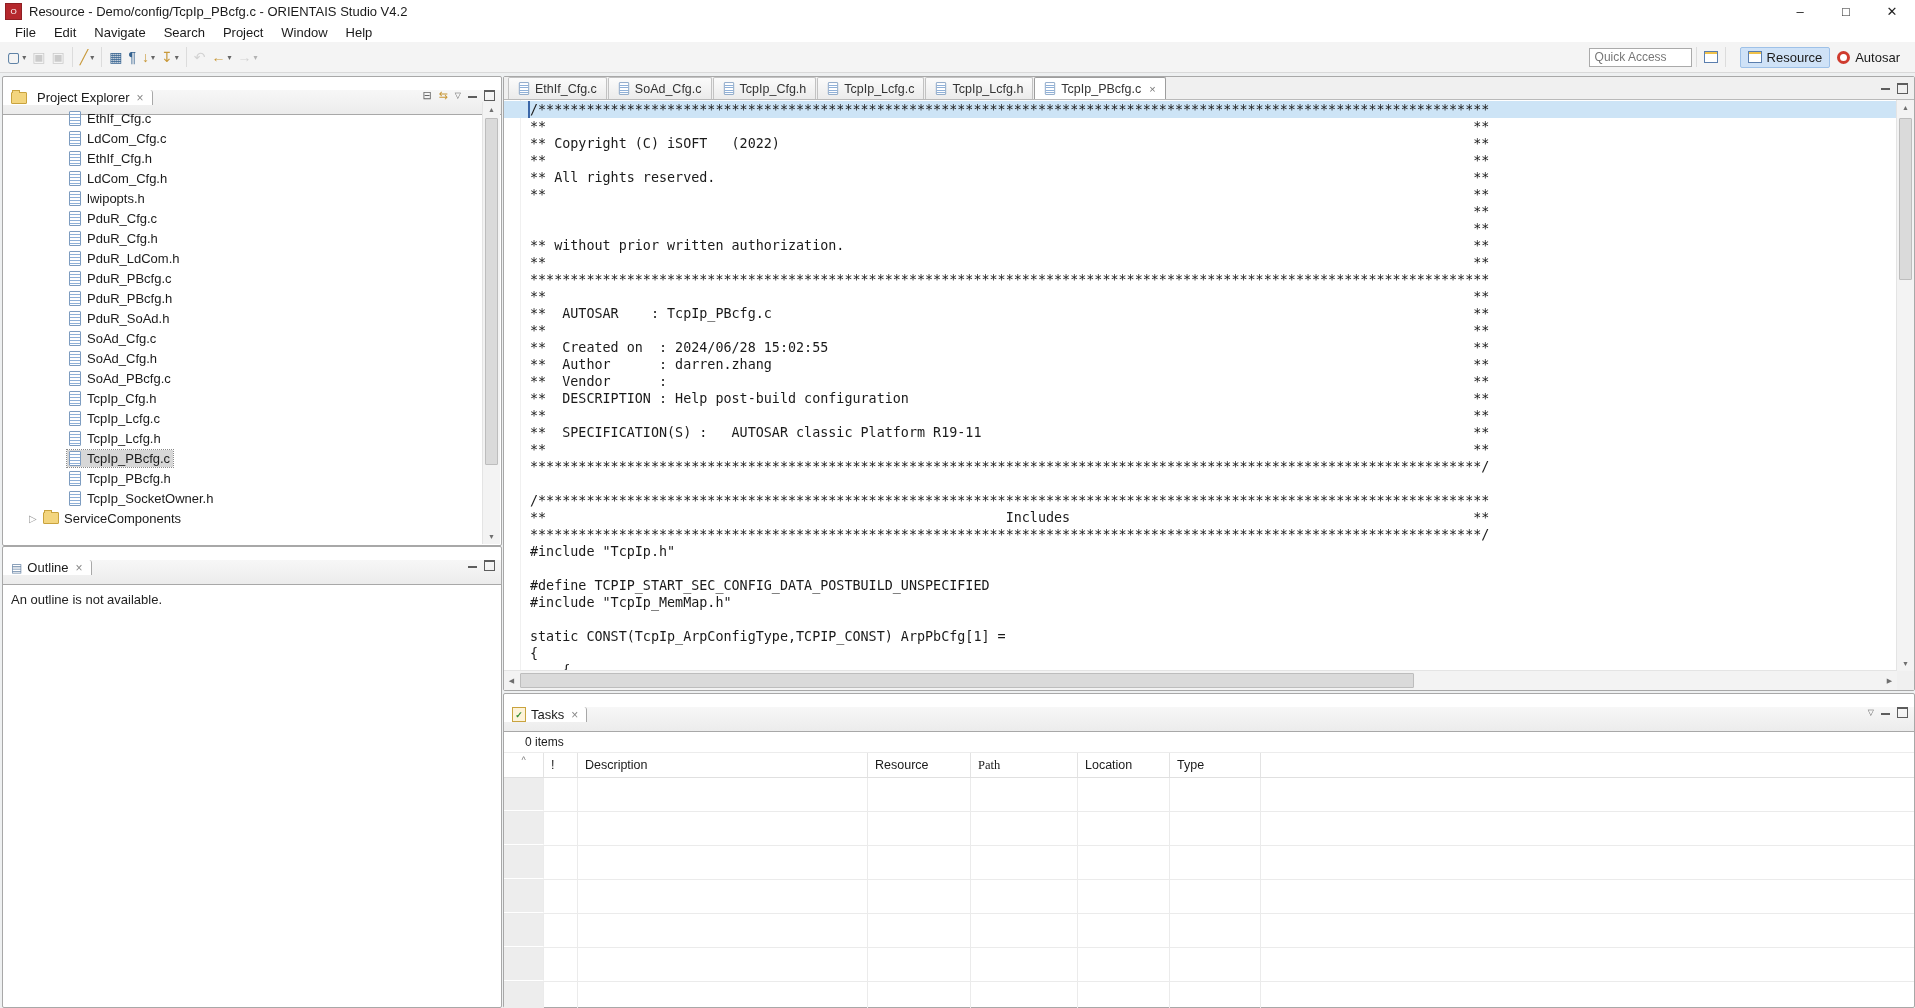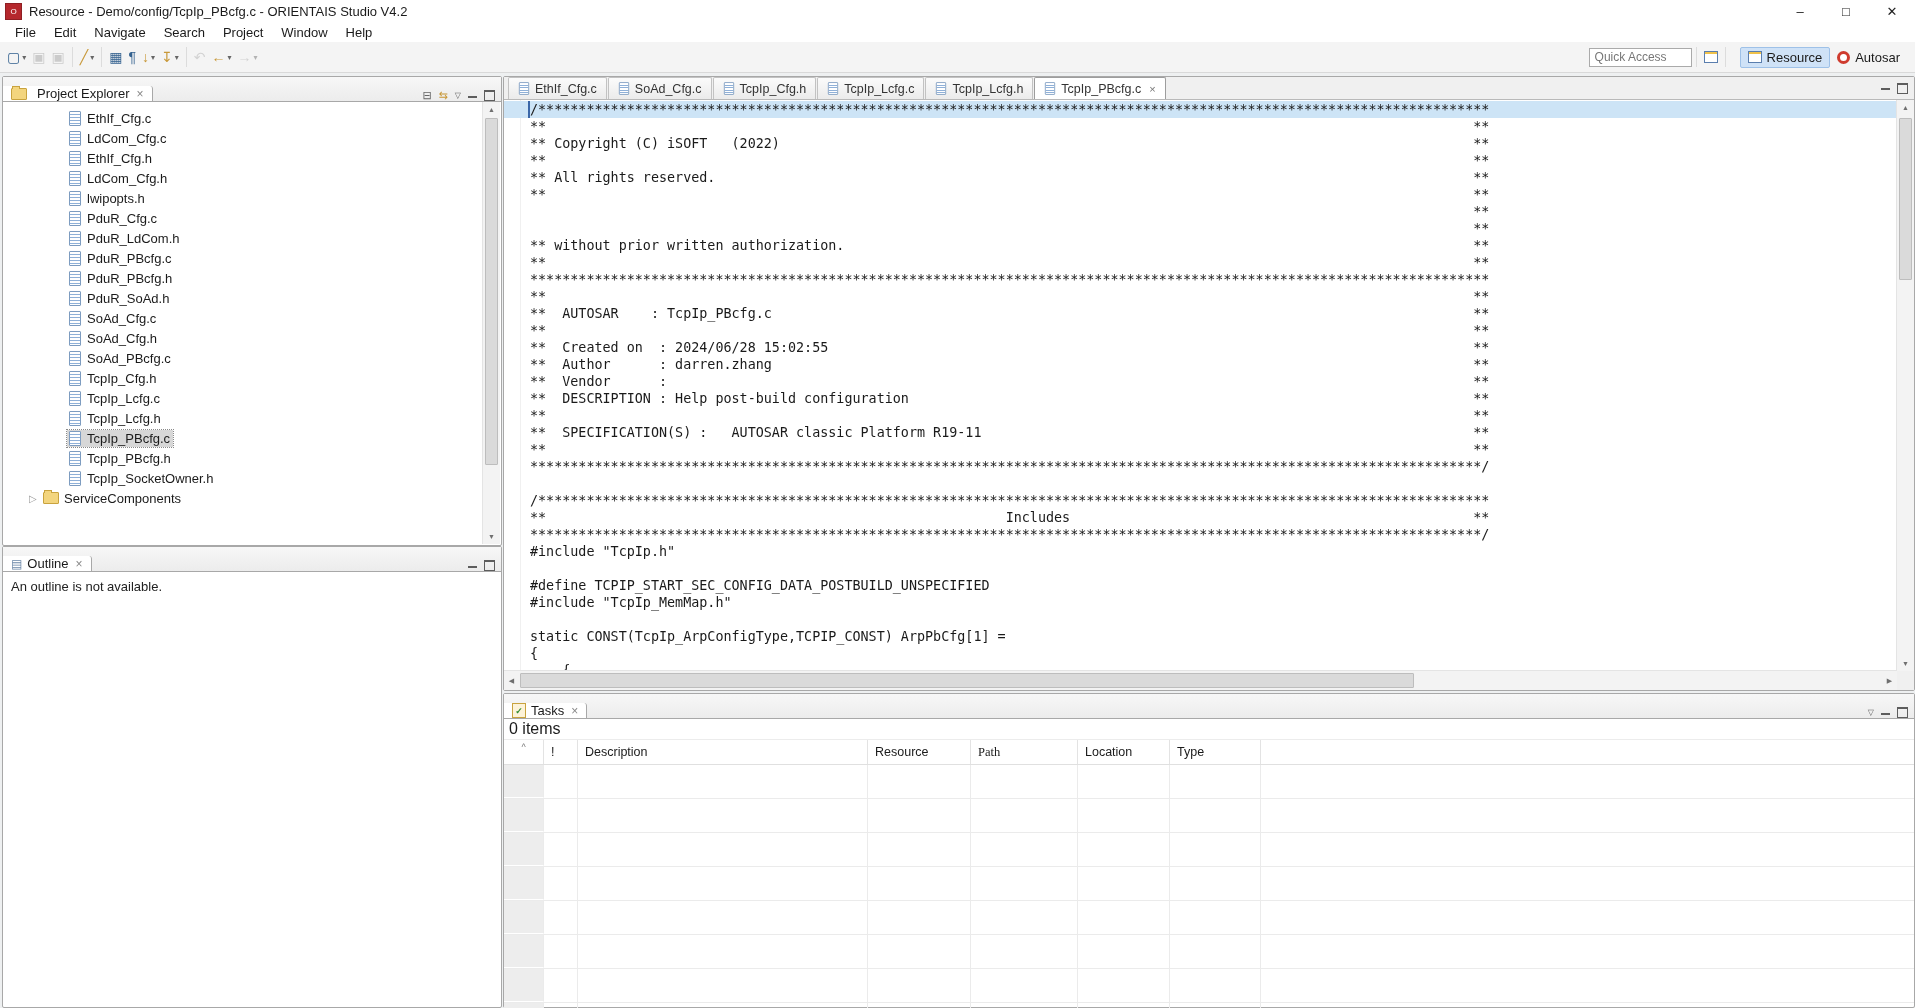--- a/index.html
+++ b/index.html
@@ -29,21 +29,21 @@
   .quickaccess{width:96px;height:17px;border:1px solid #aaa;background:#fff;color:#777;
                font-size:12px;display:flex;align-items:center;padding-left:5px;margin-left:auto;}
   .persp{display:flex;align-items:center;margin:0 8px 0 10px;}
   .perspbtn{display:flex;align-items:center;gap:5px;padding:2px 7px;border-radius:2px;}
   .perspbtn.active{background:#cfe2f7;border:1px solid #9ec1e8;}
   .winicon{width:12px;height:10px;border:1px solid #5a7eae;background:#fff;box-shadow:inset 0 2px 0 #f0c24b;}
   .autosaricon{width:11px;height:11px;border-radius:50%;border:3px solid #cf3b2e;background:#fff;box-sizing:border-box;width:13px;height:13px;}
 
   
   .panel{background:#fff;border:1px solid #a8a8a8;border-radius:2px;}
-  .vhead{height:24px;background:linear-gradient(#f7f7f7,#ececec);border-bottom:1px solid #a8a8a8;display:flex;align-items:flex-end;}
+  .vhead{height:24px;background:linear-gradient(#f7f7f7,#ececec);border-bottom:1px solid #a8a8a8;display:flex;align-items:flex-start;margin-top:13px;}
   .vtab{background:#fff;display:inline-flex;align-items:center;gap:5px;padding:0 8px;border-right:1px solid #a8a8a8;
         border-top-right-radius:3px;}
   .vtab .x{color:#888;font-size:12px;margin-left:2px;}
   .vicons{margin-left:auto;display:flex;align-items:center;gap:7px;padding-right:6px;color:#666;}
   .vicons span{font-size:11px;line-height:11px;}
   .mini{display:inline-block;width:9px;height:3px;border-top:2px solid #5d5d5d;margin-top:5px;}
   .maxi{display:inline-block;width:9px;height:8px;border:1px solid #5d5d5d;border-top:2px solid #5d5d5d;}
 
   
   #explorer{left:2px;top:76px;width:498px;height:468px;}
@@ -87,21 +87,21 @@
   .cl{height:17px;line-height:17px;white-space:pre;position:relative;}
   .cl .tail{position:absolute;left:117ch;top:0;}
   .cl.sel{background:#cde4f6;box-shadow:-26px 0 0 0 #cde4f6;}
   .cl.sel::before{content:"";position:absolute;left:-2px;top:0;bottom:0;width:2px;background:#3a66a8;}
   .vscroll{position:absolute;top:23px;right:0;bottom:19px;width:17px;}
   .hscroll{position:absolute;left:0;right:17px;bottom:0;height:19px;}
   .corner{position:absolute;right:0;bottom:0;width:17px;height:19px;background:#f0f0f0;}
 
   
   #tasks{left:503px;top:693px;width:1410px;height:313px;}
-  .countbar{height:20px;display:flex;align-items:center;padding-left:5px;border-bottom:1px solid #ececec;font-size:16px;}
+  .countbar{height:20px;display:flex;align-items:center;padding-left:21px;border-bottom:1px solid #ececec;font-size:12px;}
   .thead{display:flex;height:24px;border-bottom:1px solid #e0e0e0;align-items:center;}
   .thcell{height:100%;display:flex;align-items:center;padding-left:7px;border-right:1px solid #e3e3e3;box-sizing:border-box;font-size:12.5px;}
   .thcell.first{justify-content:center;padding-left:0;color:#777;font-size:9px;align-items:flex-start;padding-top:2px;}
   .trowt{display:flex;height:33px;border-bottom:1px solid #ebebeb;}
   .tdcell{height:100%;border-right:1px solid #ebebeb;box-sizing:border-box;}
   .tdcell.first{background:#ededed;border-bottom:1px solid #fff;}
   .taskicon{width:12px;height:13px;background:#fdf3d9;border:1px solid #c9a33e;display:inline-flex;align-items:center;
             justify-content:center;color:#2e8b2e;font-size:9px;font-weight:bold;}
   .outicon{color:#6b87a8;font-size:12px;}
 </style>
@@ -234,20 +234,26 @@
       <div class="trow">
         <span class="rowbox">
           <span class="ficon"></span>
           <span>lwipopts.h</span>
         </span>
       </div>
       <div class="trow">
         <span class="rowbox">
           <span class="ficon"></span>
           <span>PduR_Cfg.c</span>
+        </span>
+      </div>
+      <div class="trow">
+        <span class="rowbox">
+          <span class="ficon"></span>
+          <span>PduR_Cfg.h</span>
         </span>
       </div>
       <div class="trow">
         <span class="rowbox">
           <span class="ficon"></span>
           <span>PduR_LdCom.h</span>
         </span>
       </div>
       <div class="trow">
         <span class="rowbox">

